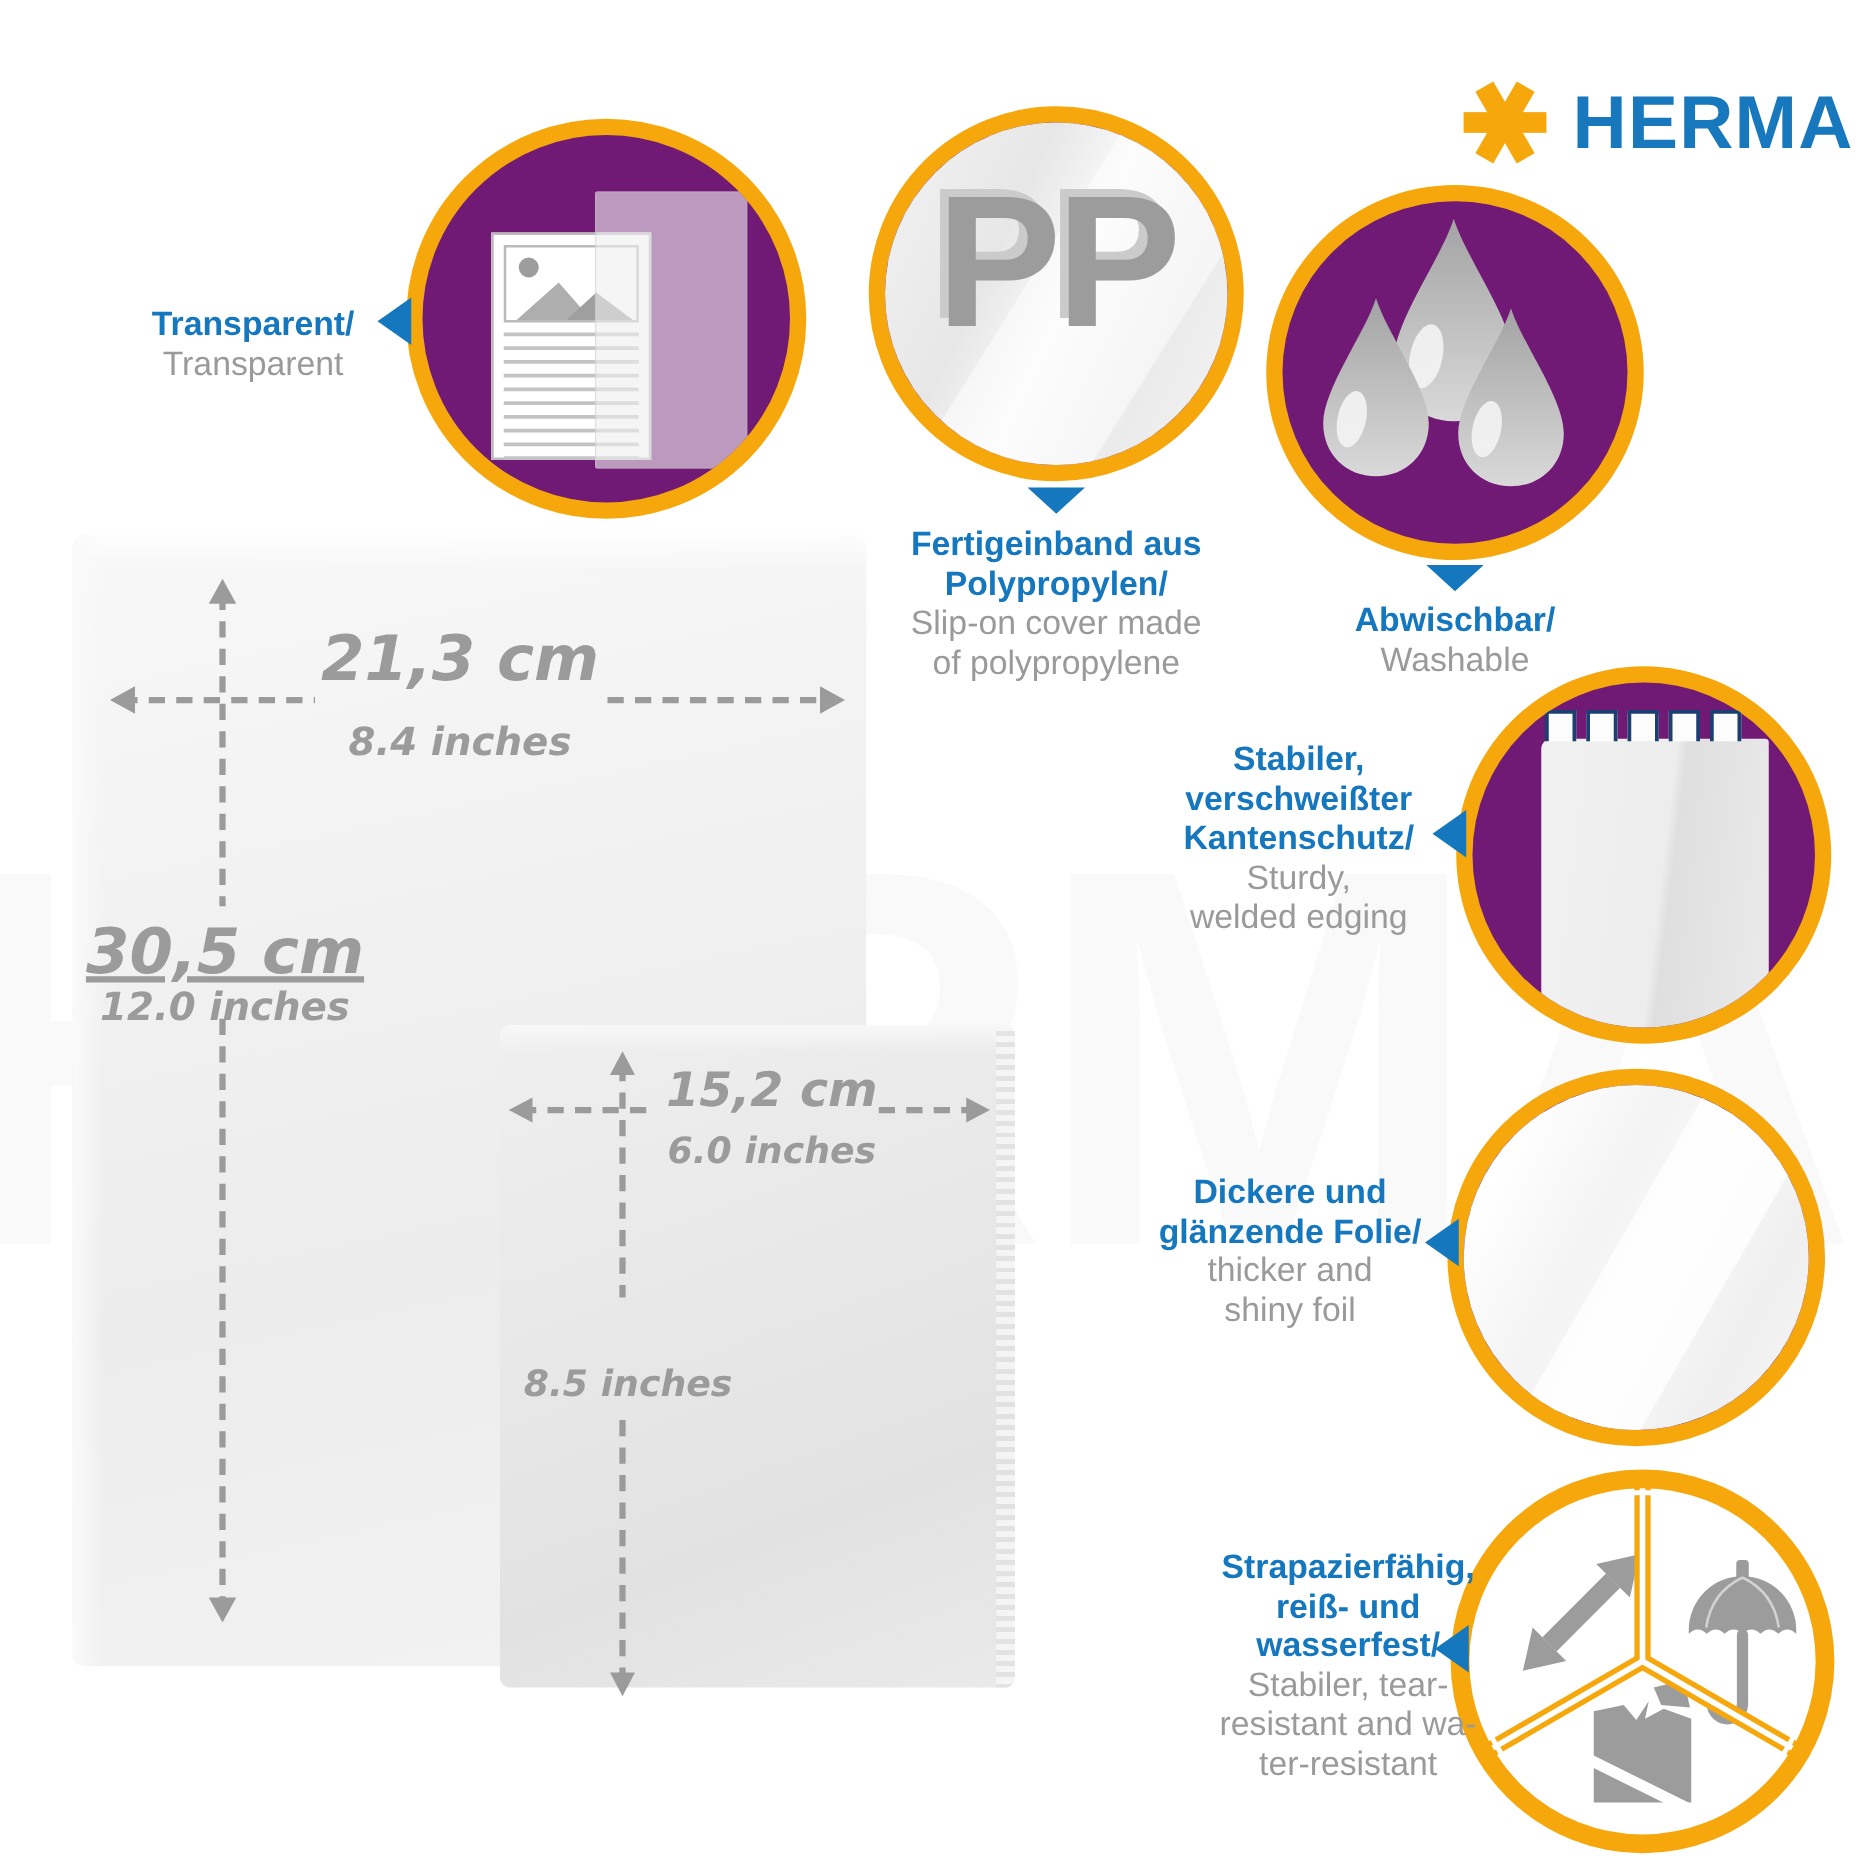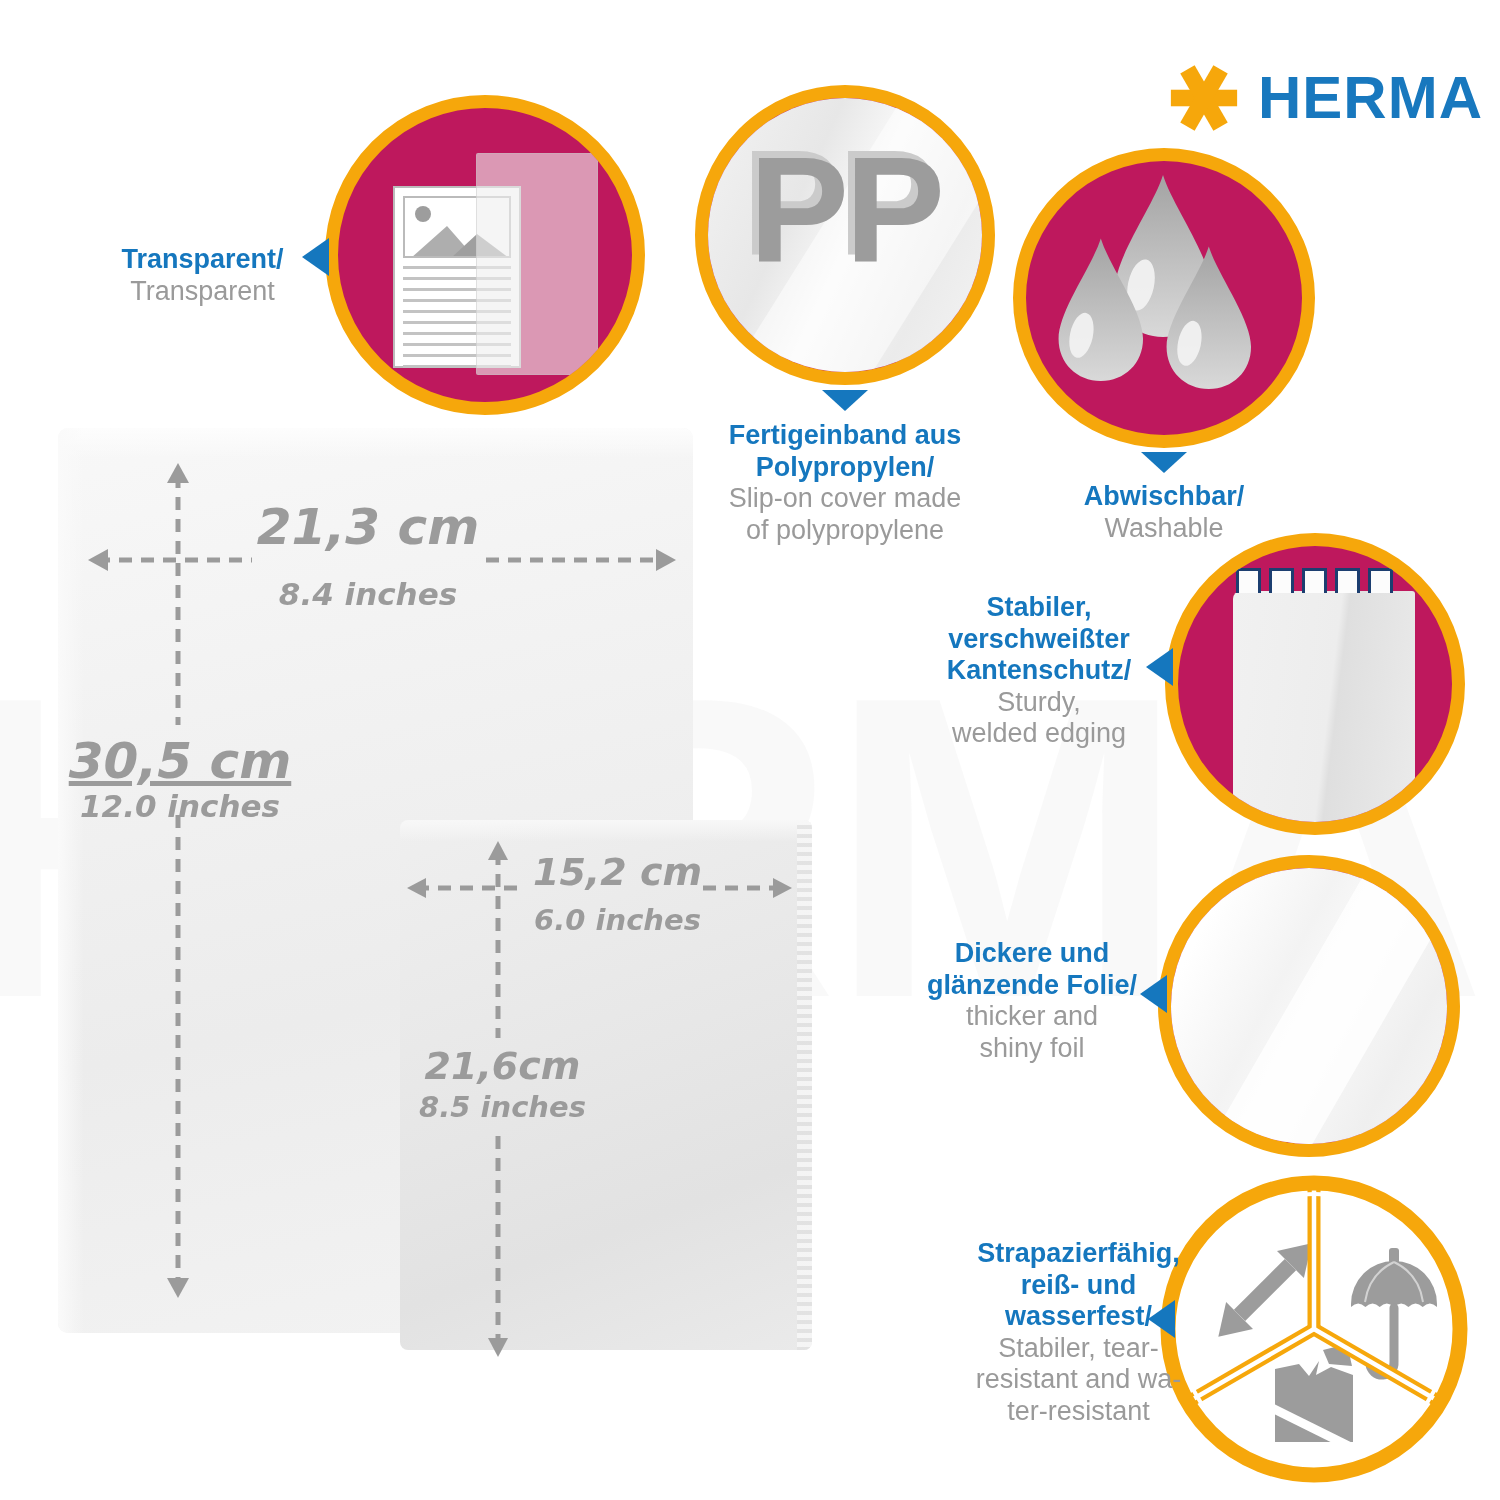--- a/index.html
+++ b/index.html
@@ -41,21 +41,21 @@
   .dim-in{font-size:31px;}
   .dim-cm.sm{font-size:38px;}
   .dim-in.sm{font-size:29px;}
 
   
   .logo{position:absolute;left:1168px;top:60px;z-index:3;display:flex;align-items:center;gap:18px;}
   .logo-text{font-weight:bold;font-size:60px;letter-spacing:1px;color:var(--blue);line-height:1;}
 
   
   .circle{position:absolute;border:13px solid var(--yellow);border-radius:50%;
-    background:#be185d;z-index:3;}
+    background:#701a75;z-index:3;}
   .circle-clip{position:absolute;inset:0;border-radius:50%;overflow:hidden;}
 
   #c1{left:325px;top:95px;width:320px;height:320px;}
   #c2{left:695px;top:85px;width:300px;height:300px;}
   #c3{left:1013px;top:148px;width:302px;height:300px;}
   #c4{left:1165px;top:533px;width:300px;height:302px;}
   #c5{left:1158px;top:855px;width:302px;height:302px;}
   #c6{left:1153px;top:1168px;width:322px;height:322px;border:none;background:none;}
 
   
@@ -134,21 +134,20 @@
       <polygon points="498,957 488,938 508,938"></polygon>
     </g>
   </svg>
 
   <div class="dim dim-cm" style="left:238px;top:498px;width:260px;">21,3 cm</div>
   <div class="dim dim-in" style="left:238px;top:576px;width:260px;">8.4 inches</div>
   <div class="dim dim-cm" style="left:55px;top:732px;width:250px;text-decoration:underline;">30,5 cm</div>
   <div class="dim dim-in" style="left:55px;top:788px;width:250px;">12.0 inches</div>
   <div class="dim dim-cm sm" style="left:495px;top:850px;width:245px;">15,2 cm</div>
   <div class="dim dim-in sm" style="left:495px;top:903px;width:245px;">6.0 inches</div>
-  <div class="dim dim-cm sm" style="left:385px;top:1044px;width:235px;">21,6cm</div>
   <div class="dim dim-in sm" style="left:385px;top:1090px;width:235px;">8.5 inches</div>
 
   <div class="logo">
     <svg width="72" height="76" viewBox="0 0 100 100">
       <g fill="#F6A70B" transform="translate(50,50)">
         <rect x="-46" y="-11.5" width="92" height="23"></rect>
         <rect x="-46" y="-11.5" width="92" height="23" transform="rotate(60)"></rect>
         <rect x="-46" y="-11.5" width="92" height="23" transform="rotate(120)"></rect>
       </g>
     </svg>

